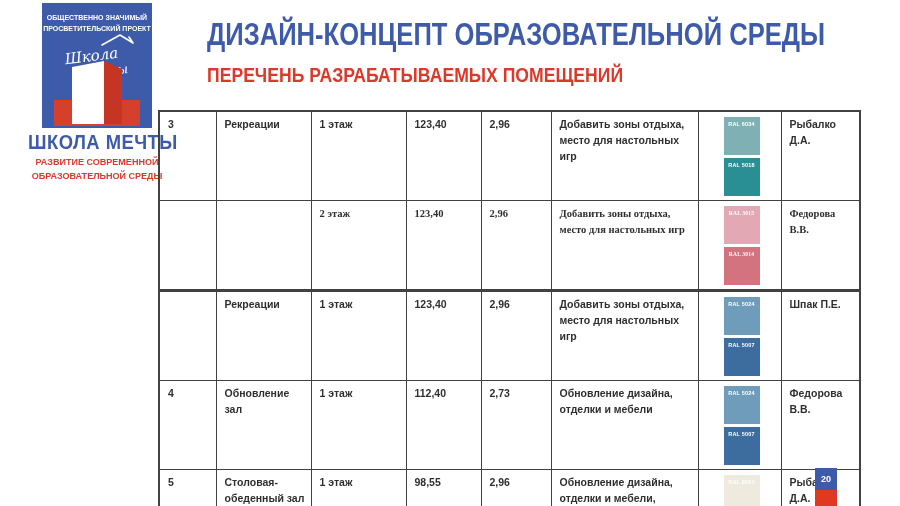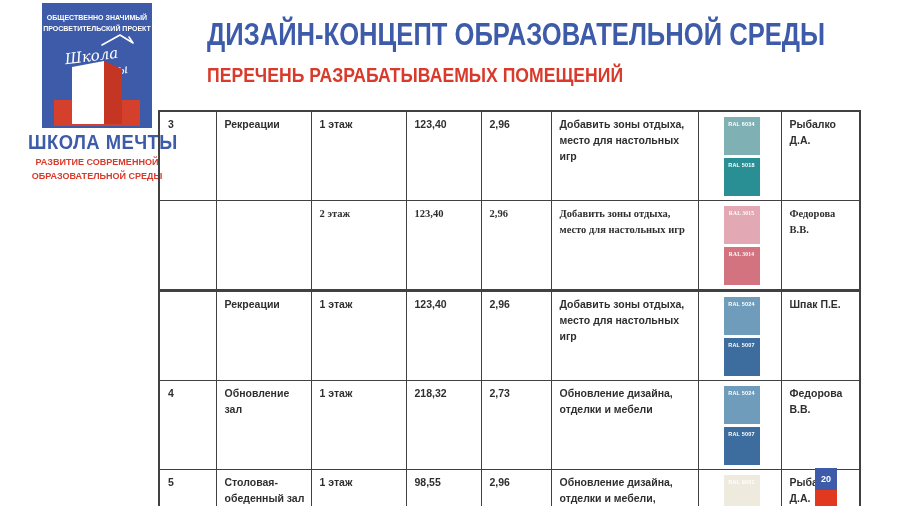--- a/index.html
+++ b/index.html
@@ -155,21 +155,21 @@
                 <span>RAL 5007</span>
               </div>
             </div>
           </td>
           <td class="c-designer">Шпак П.Е.</td>
         </tr>
         <tr style="height: 48px;">
           <td class="c-num">4</td>
           <td class="c-room">Обновление зал</td>
           <td class="c-floor">1 этаж</td>
-          <td class="c-area">218,32</td>
+          <td class="c-area">112,40</td>
           <td class="c-height">2,73</td>
           <td class="c-tasks">Обновление дизайна,
 отделки и мебели</td>
           <td class="c-swatches">
             <div class="swatches">
               <div class="swatch sw-lg" style="background: rgb(111, 156, 186);">
                 <span>RAL 5024</span>
               </div>
               <div class="swatch sw-lg" style="background: rgb(61, 109, 158);">
                 <span>RAL 5007</span>

